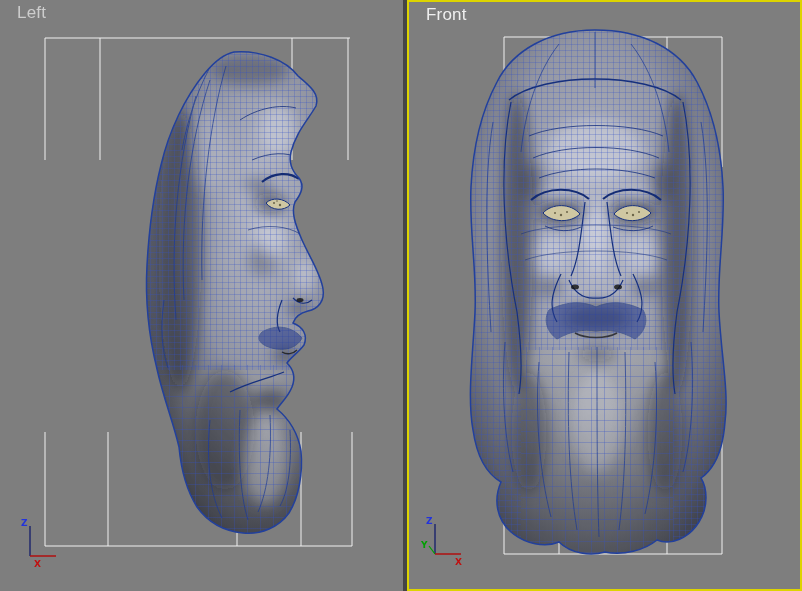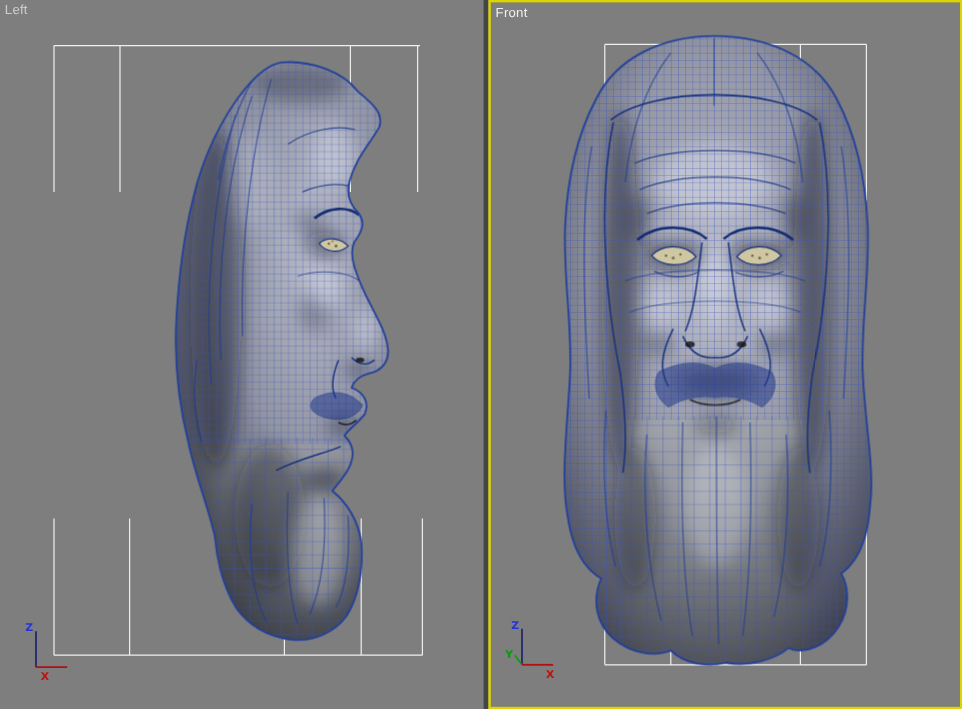--- a/index.html
+++ b/index.html
@@ -8,22 +8,22 @@
     background:#454545;
     font-family:"Liberation Sans",sans-serif;
   }
   .viewport{position:absolute;top:0;height:591px;background:#7e7e7e;overflow:hidden;}
   .viewport-left{left:0;width:403px;}
   .viewport-front{
     left:407px;width:395px;box-sizing:border-box;
     border:2px solid #ddd400;background:#7e7e7e;text-align:center;
   }
   .vp-label{
-    position:absolute;top:3px;left:4px;
-    font-size:11px;color:#cdcdcd;letter-spacing:.2px;
+    position:absolute;top:3px;left:17px;
+    font-size:17px;color:#cdcdcd;letter-spacing:.2px;
     user-select:none;z-index:5;
   }
   .viewport-front .vp-label{color:#efefef;}
   svg{display:block;}
   text{font-family:"DejaVu Sans",sans-serif;}
 </style>
 </head>
 <body>
 
 <div class="app">

